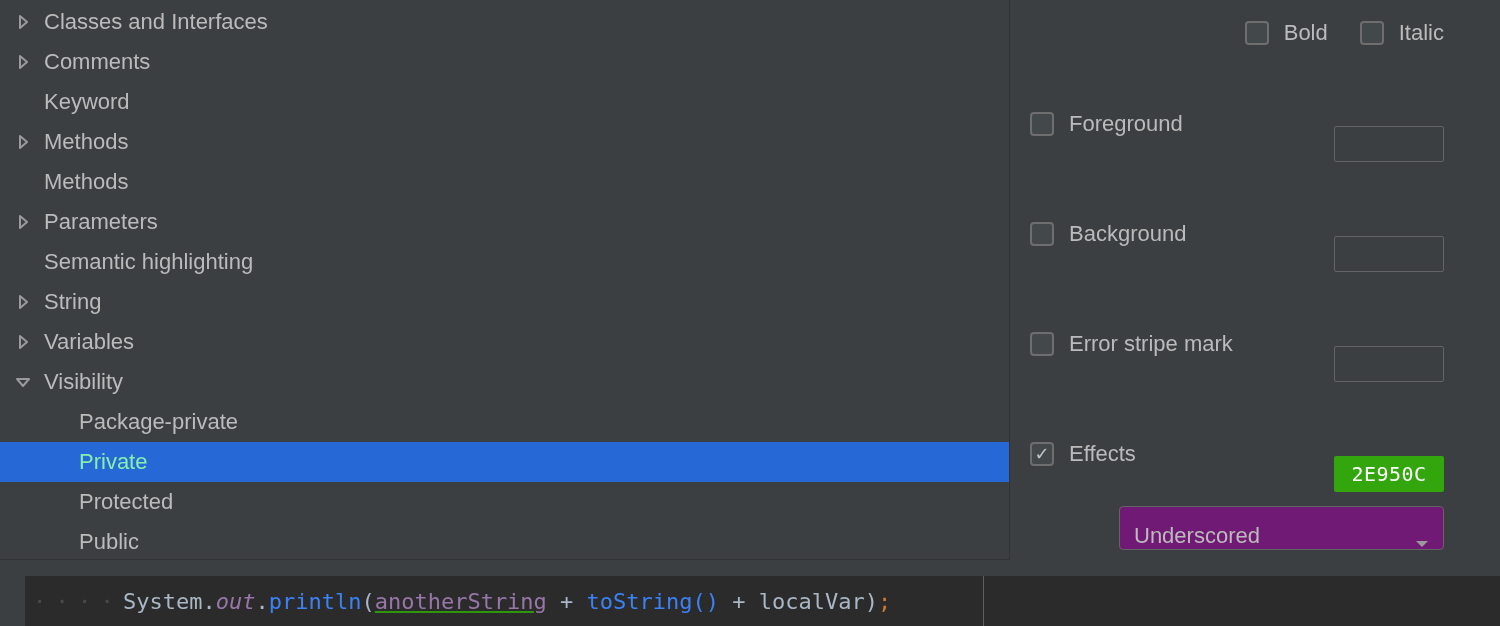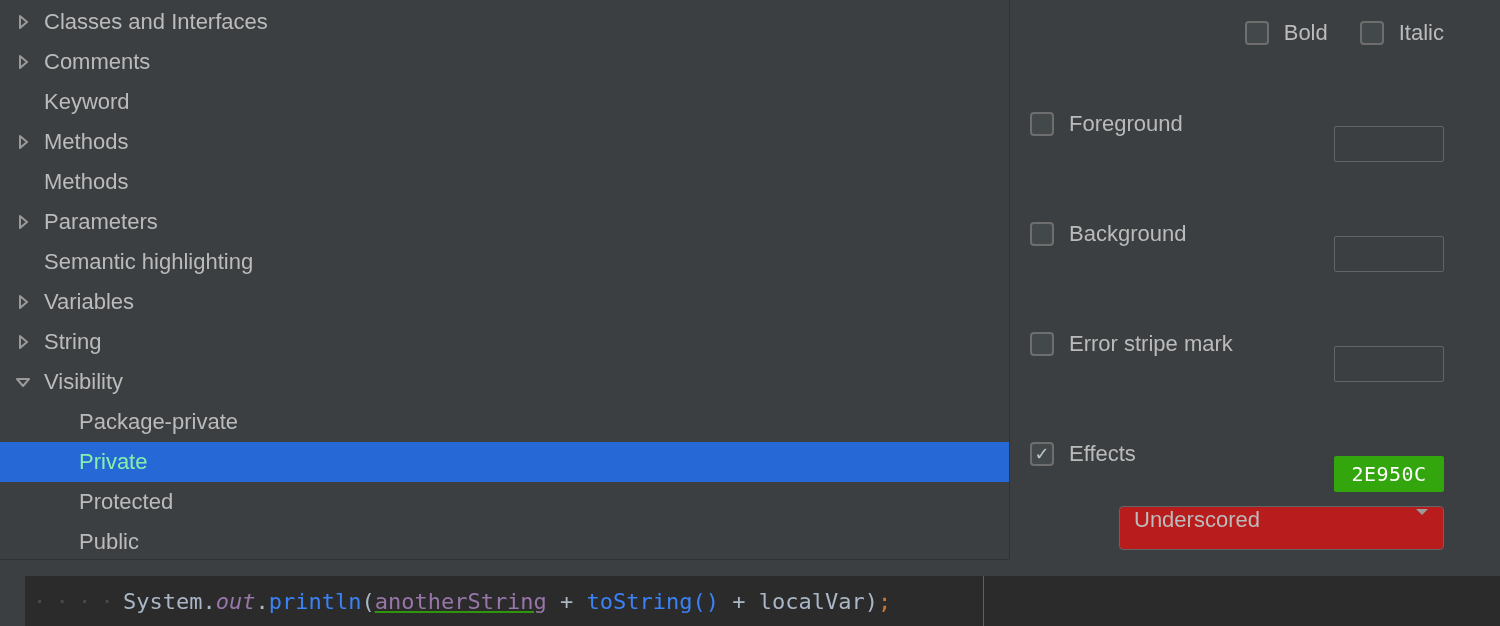--- a/index.html
+++ b/index.html
@@ -121,25 +121,25 @@
       letter-spacing: 0.5px;
       border: none;
     }
     .dropdown {
       margin-left: 68px;
       width: 325px;
       height: 44px;
       border: 1px solid #646464;
       border-radius: 4px;
       display: flex;
-      align-items: flex-start;
+      align-items: flex-end;
       justify-content: space-between;
       padding: 0 14px;
       color: #bbbbbb;
-      background: #b91c1c;
+      background: #701a75;
     }
     .dropdown .dd-arrow svg { display:block; }
     .code-preview {
       position: absolute;
       left: 25px;
       right: 0;
       bottom: 0;
       height: 50px;
       background: #2b2b2b;
       font-family: "Menlo", "Consolas", monospace;
@@ -215,29 +215,29 @@
       <div class="tree-item">
         <span class="arrow-placeholder"></span>
         <span class="label">Semantic highlighting</span>
       </div>
       <div class="tree-item">
         <span class="arrow">
           <svg width="12" height="14" viewBox="0 0 12 14">
             <path d="M3 1 L10 7 L3 13 Z" fill="none" stroke="#9a9a9a" stroke-width="2" stroke-linejoin="round"></path>
           </svg>
         </span>
+        <span class="label">String</span>
+      </div>
+      <div class="tree-item">
+        <span class="arrow">
+          <svg width="12" height="14" viewBox="0 0 12 14">
+            <path d="M3 1 L10 7 L3 13 Z" fill="none" stroke="#9a9a9a" stroke-width="2" stroke-linejoin="round"></path>
+          </svg>
+        </span>
         <span class="label">Variables</span>
-      </div>
-      <div class="tree-item">
-        <span class="arrow">
-          <svg width="12" height="14" viewBox="0 0 12 14">
-            <path d="M3 1 L10 7 L3 13 Z" fill="none" stroke="#9a9a9a" stroke-width="2" stroke-linejoin="round"></path>
-          </svg>
-        </span>
-        <span class="label">String</span>
       </div>
       <div class="tree-item">
         <span class="arrow">
           <svg width="14" height="12" viewBox="0 0 14 12">
             <path d="M1 3 L7 10 L13 3 Z" fill="none" stroke="#9a9a9a" stroke-width="2" stroke-linejoin="round"></path>
           </svg>
         </span>
         <span class="label">Visibility</span>
       </div>
       <div class="tree-item indent1">

